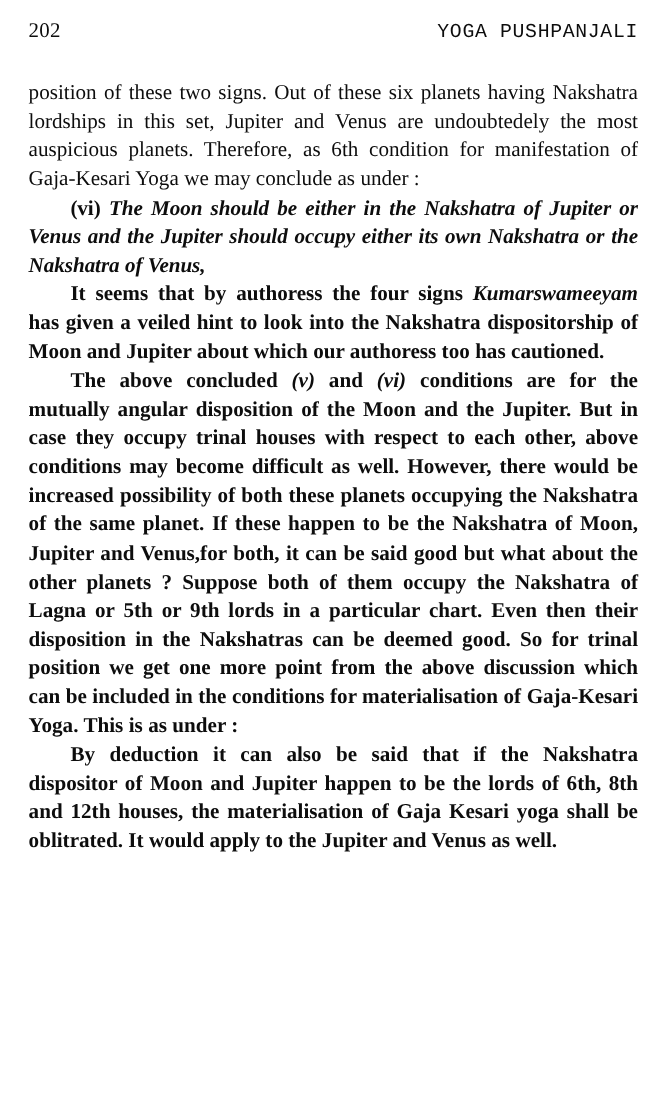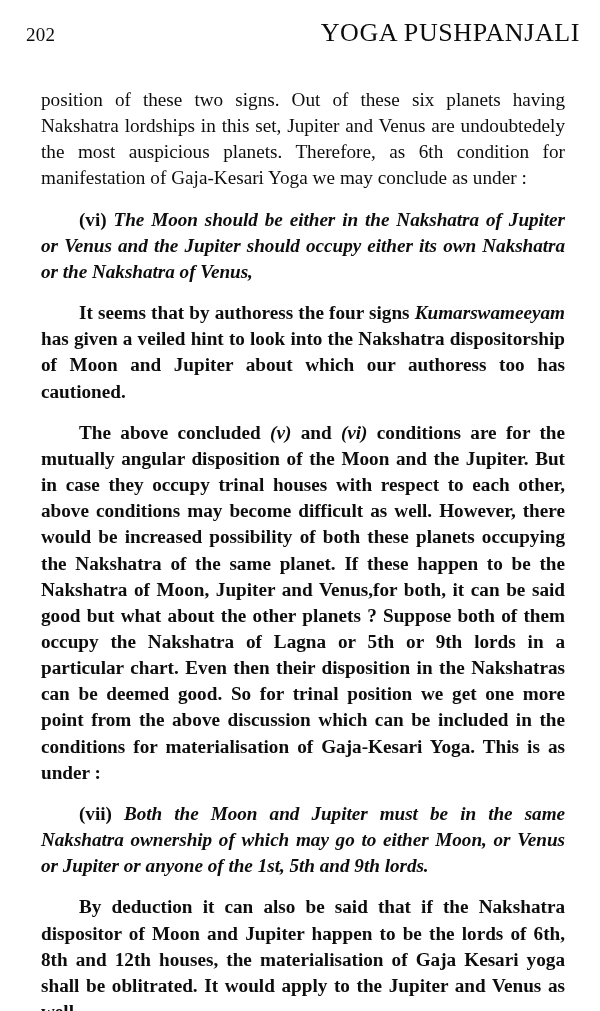--- a/index.html
+++ b/index.html
@@ -32,36 +32,37 @@
     height: 30px;
     display: flex;
     align-items: baseline;
     justify-content: space-between;
   }
   .folio {
     font-size: 19px;
     letter-spacing: 0.2px;
   }
   .book-title {
-    font-size: 26px;
+    font-size: 18px;
     letter-spacing: 0.6px;
     text-transform: uppercase;
     white-space: nowrap;
+    font-family: Liberation Mono, monospace;
   }
 
   
   .textblock {
     position: absolute;
     top: 72px;
     left: 26px;
     width: 554px;
   }
 
   p {
-    margin: 15px;
+    margin: 0;
     font-size: 19.2px;
     line-height: 26.15px;
     text-align: justify;
     text-justify: inter-word;
     -webkit-hyphens: none;
     hyphens: none;
     word-spacing: 0.1px;
   }
   p + p { margin-top: 0; font-weight: bold; }
 
@@ -90,18 +91,17 @@
   <div class="textblock">
 
     <p class="noindent"><span>position of these two signs. Out of these six planets having Nakshatra lordships in this set, Jupiter and Venus are undoubtedely the most auspicious planets. Therefore, as 6th condition for manifestation of Gaja-Kesari Yoga we may conclude as under :</span></p>
 
     <p class="quote"><span class="rm">(vi)</span><span> The Moon should be either in the Nakshatra of Jupiter or Venus and the Jupiter should occupy either its own Nakshatra or the Nakshatra of Venus,</span></p>
 
     <p class="indent"><span>It seems that by authoress the four signs </span><span class="it">Kumarswameeyam</span><span> has given a veiled hint to look into the Nakshatra dispositorship of Moon and Jupiter about which our authoress too has cautioned.</span></p>
 
     <p class="indent"><span>The above concluded </span><span class="it">(v)</span><span> and </span><span class="it">(vi)</span><span> conditions are for the mutually angular disposition of the Moon and the Jupiter. But in case they occupy trinal houses with respect to each other, above conditions may become difficult as well. However, there would be increased possibility of both these planets occupying the Nakshatra of the same planet. If these happen to be the Nakshatra of Moon, Jupiter and Venus,for both, it can be said good but what about the other planets ? Suppose both of them occupy the Nakshatra of Lagna or 5th or 9th lords in a particular chart. Even then their disposition in the Nakshatras can be deemed good. So for trinal position we get one more point from the above discussion which can be included in the conditions for materialisation of Gaja-Kesari Yoga. This is as under :</span></p>
 
-    <p class="quote"><span class="rm">(vii)</span><span> Both the Moon and Jupiter must be in the same Nakshatra ownership of which may go to either Moon, or Venus or Jupiter or anyone of the 1st, 5th and 9th lords.</span></p>
 
     <p class="indent"><span>By deduction it can also be said that if the Nakshatra dispositor of Moon and Jupiter happen to be the lords of 6th, 8th and 12th houses, the materialisation of Gaja Kesari yoga shall be oblitrated. It would apply to the Jupiter and Venus as well.</span></p>
 
   </div>
 </div>
 
 </body></html>

